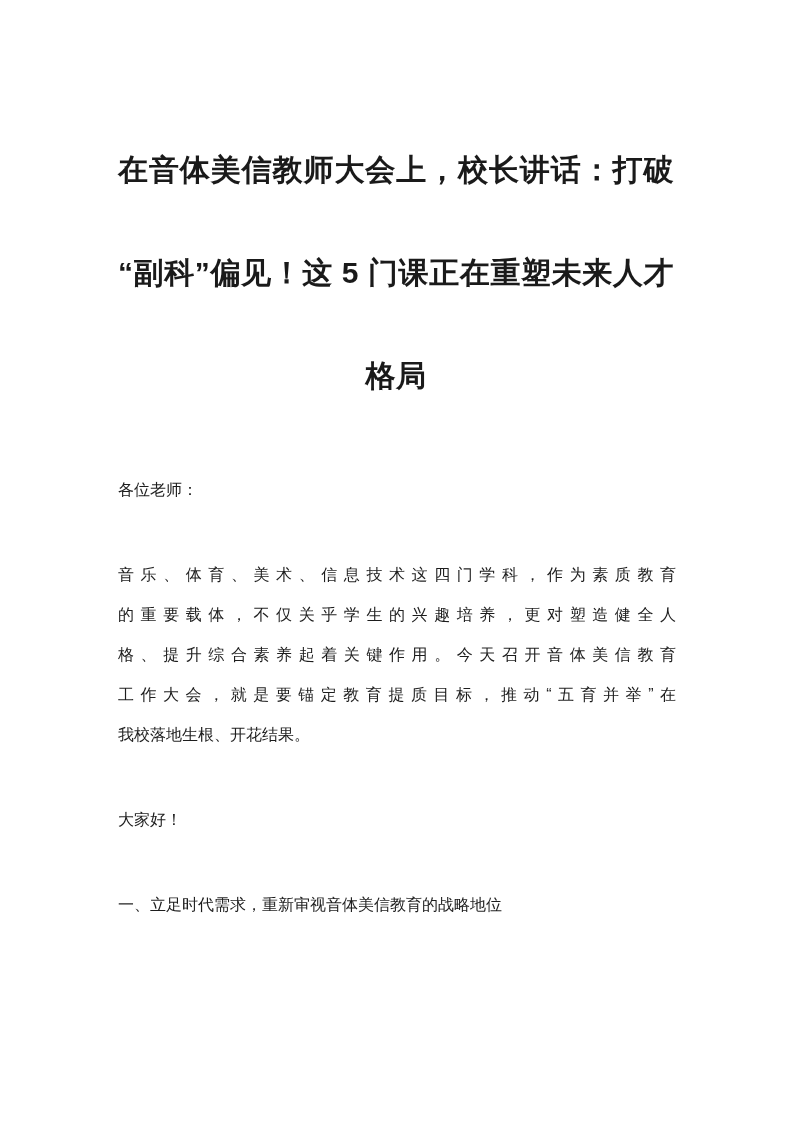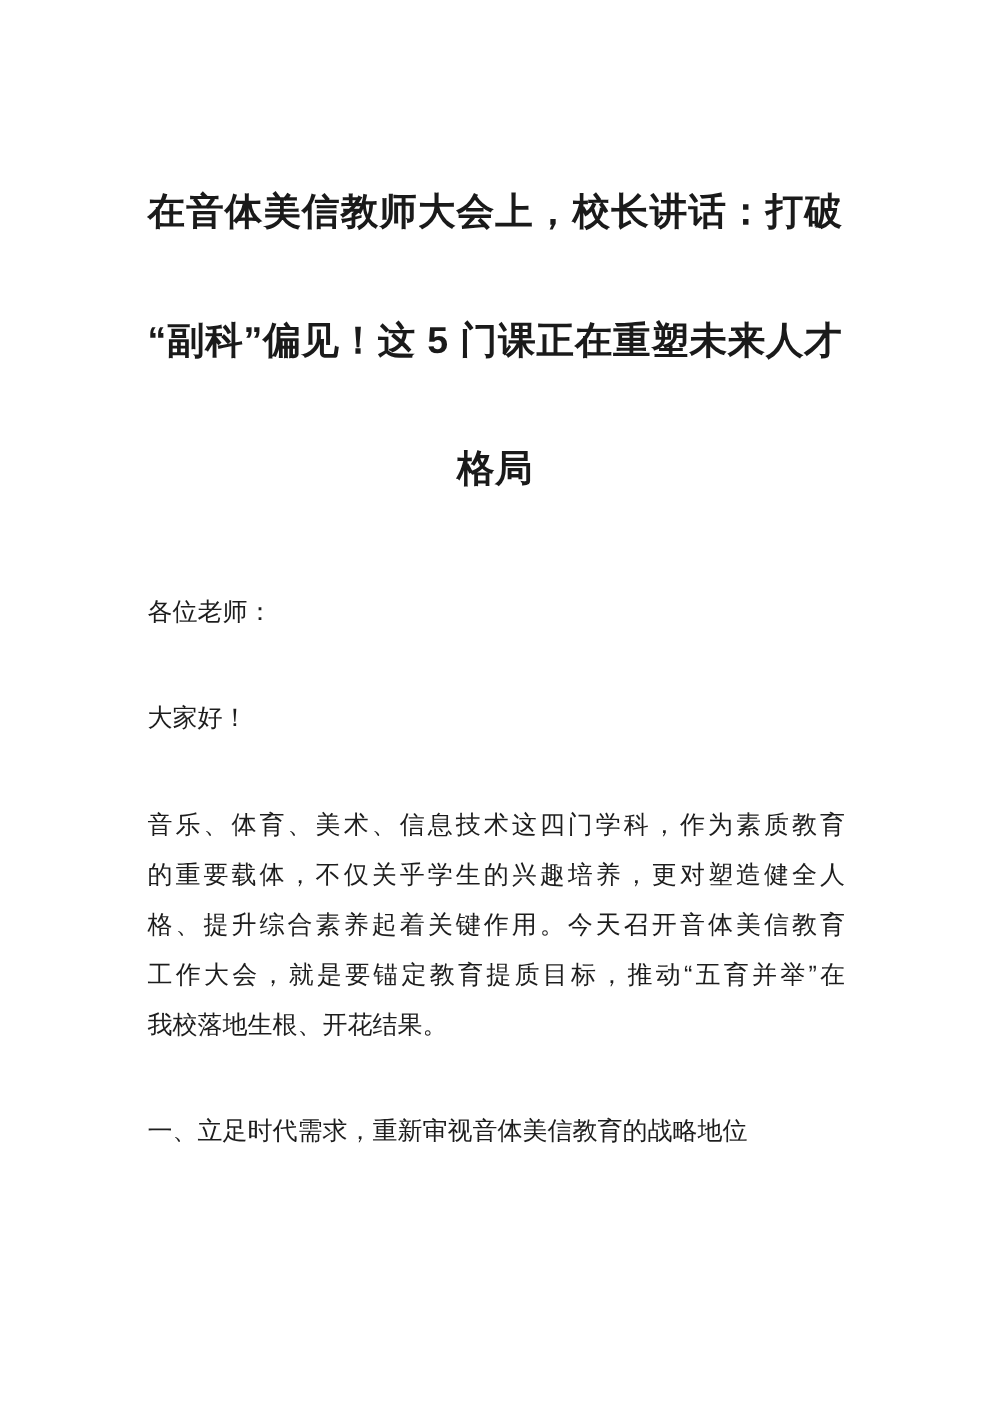--- a/index.html
+++ b/index.html
@@ -48,21 +48,21 @@
 
   
   .body-block {
     position: absolute;
     left: 118px;
     top: 470px;
     width: 558px;
   }
 
   .para {
-    font-size: 20px;
+    font-size: 16px;
     line-height: 40px;
     color: #1d1d1d;
     text-align: justify;
     text-justify: inter-ideograph;
     margin: 0;
   }
 
   .para.salutation {
     margin-bottom: 45px;
   }
@@ -96,27 +96,27 @@
   <div class="title-block">
     <div class="title-line">在音体美信教师大会上，校长讲话：打破</div>
     <div class="title-line">“副科”偏见！这 5 门课正在重塑未来人才</div>
     <div class="title-line center">格局</div>
   </div>
 
   <div class="body-block">
 
     <p class="para salutation">各位老师：</p>
 
-    <p class="para greeting">大家好！</p>
-
     <p class="para main">
       <span class="jline">音乐、体育、美术、信息技术这四门学科，作为素质教育</span>
       <span class="jline">的重要载体，不仅关乎学生的兴趣培养，更对塑造健全人</span>
       <span class="jline">格、提升综合素养起着关键作用。今天召开音体美信教育</span>
       <span class="jline">工作大会，就是要锚定教育提质目标，推动“五育并举”在</span>
       <span class="jline last">我校落地生根、开花结果。</span>
     </p>
 
+    <p class="para greeting">大家好！</p>
+
     <p class="para heading">一、立足时代需求，重新审视音体美信教育的战略地位</p>
 
   </div>
 
 </div>
 
 </body></html>

